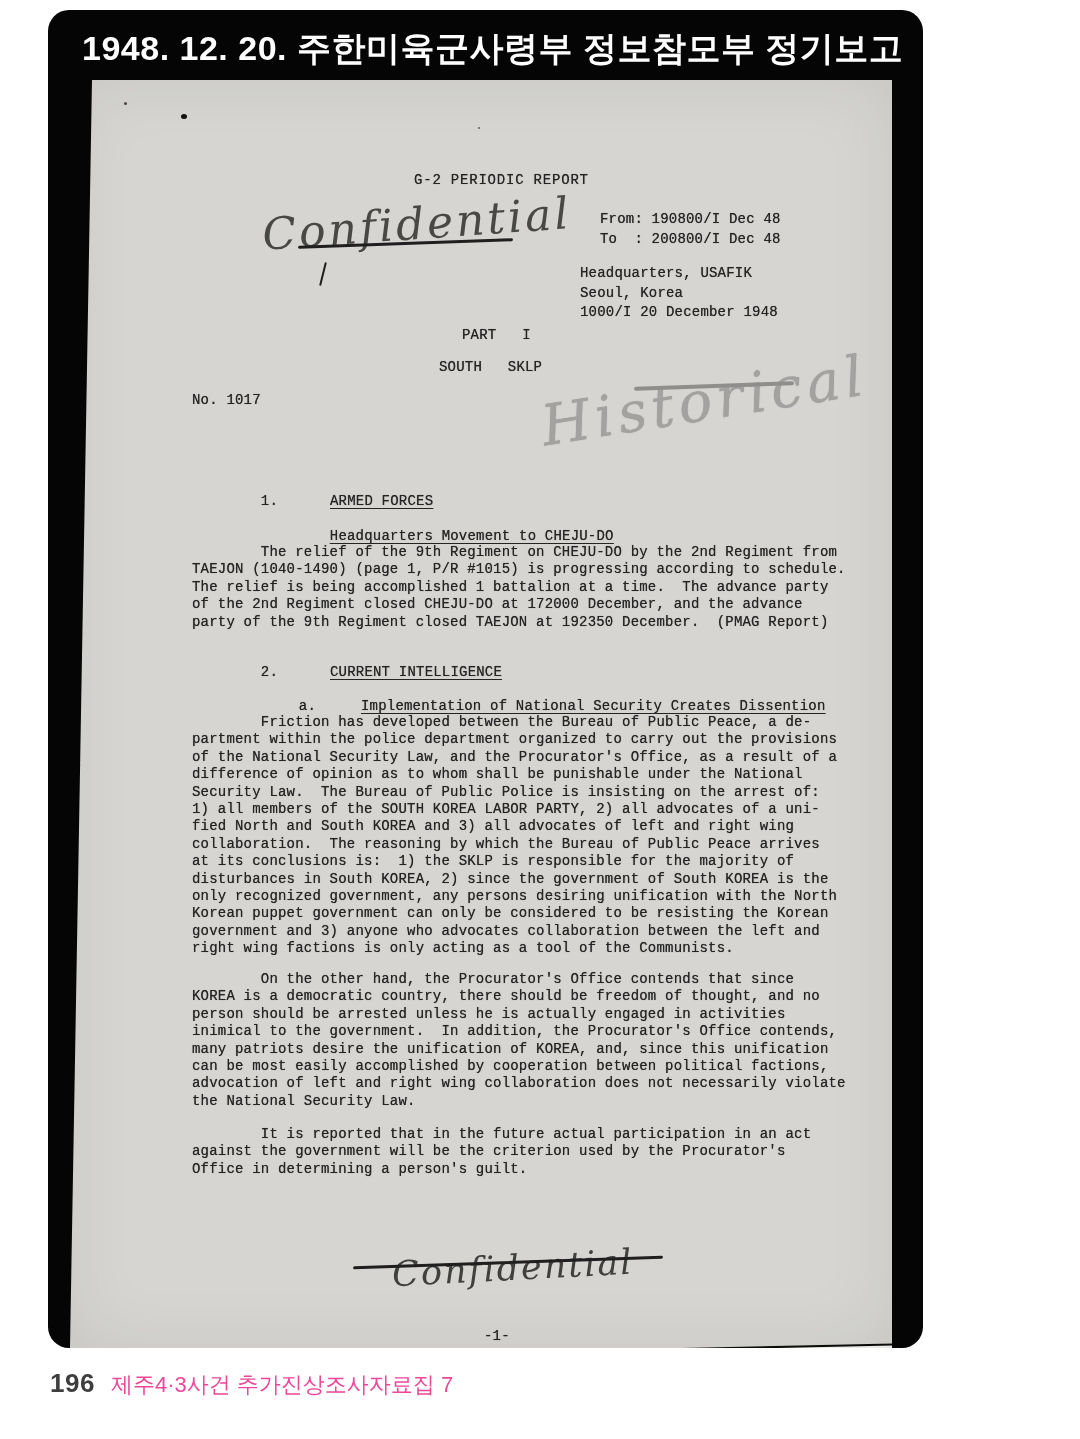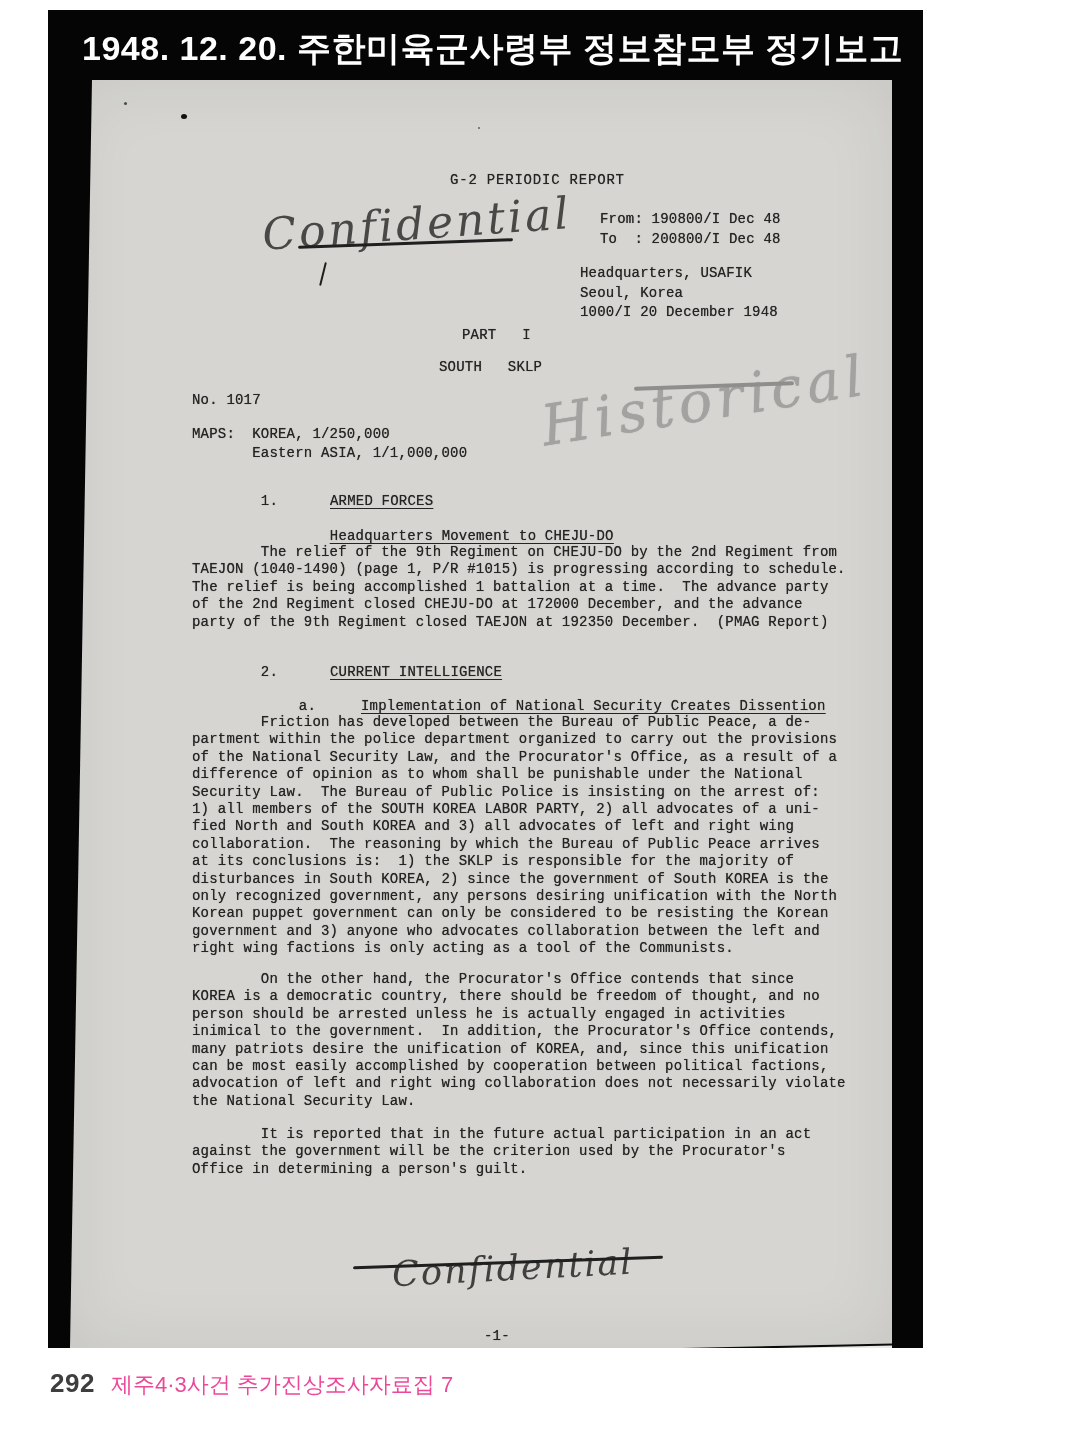--- a/index.html
+++ b/index.html
@@ -1,20 +1,20 @@
 <!DOCTYPE html>
 <html><head>
 <meta charset="utf-8">
 <style>
   html,body{margin:0;padding:0;background:#ffffff;width:1080px;height:1439px;overflow:hidden;
     font-family:"Liberation Sans",sans-serif;}
   .page{position:relative;width:1080px;height:1439px;background:#ffffff;}
 
   
-  .scan{position:absolute;left:48px;top:10px;width:875px;height:1338px;background:#050505;overflow:hidden;}
+  .scan{position:absolute;left:48px;top:10px;width:875px;height:1338px;background:#050505;overflow:hidden;border-radius:21px;}
 
   .scan-title{position:absolute;left:34px;top:16px;color:#ffffff;font-size:34px;font-weight:700;
     letter-spacing:0.5px;white-space:pre;font-family:"Liberation Sans",sans-serif;}
 
   
   .paper{position:absolute;left:22px;top:70px;width:822px;height:1268px;background:#d6d5d2;
     clip-path:polygon(22px 0,100% 0,100% 100%,0 100%);
     box-shadow:inset 0 0 70px rgba(0,0,0,0.07);}
 
   
@@ -54,37 +54,35 @@
 <body>
 
 <div class="page">
 
   <div class="scan">
 
     <div class="scan-title">1948. 12. 20. 주한미육군사령부 정보참모부 정기보고</div>
 
     <div class="paper">
 
-      <div class="tw" style="left:344px;top:92px;letter-spacing:0.8px;margin-left:36px;">G-2 PERIODIC REPORT</div>
+      <div class="tw" style="left:344px;top:92px;letter-spacing:0.8px;">G-2 PERIODIC REPORT</div>
 
       <div class="tw" style="left:510px;top:130px;line-height:19.5px;margin-left:20px;">From: 190800/I Dec 48
 To  : 200800/I Dec 48</div>
 
       <div class="tw" style="left:510px;top:184px;line-height:19.5px;">Headquarters, USAFIK
 Seoul, Korea
 1000/I 20 December 1948</div>
 
       <div class="tw" style="left:392px;top:247px;">PART   I</div>
 
       <div class="tw" style="left:369px;top:279px;">SOUTH   SKLP</div>
 
       <div class="tw" style="left:122px;top:312px;">No. 1017</div>
 
-      <div class="tw" style="left:122px;top:345px;line-height:19px;">MAPS:  KOREA, 1/250,000
-       Eastern ASIA, 1/1,000,000</div>
 
       <div class="tw" style="left:122px;top:396px;">
         <span class="hnum">1.</span><span class="u">ARMED FORCES</span>
       </div>
 
       <div class="tw" style="left:159px;top:431px;">
         <span class="u">Headquarters Movement to CHEJU-DO</span>
       </div>
 
       <div class="tw" style="left:122px;top:464px;">        The relief of the 9th Regiment on CHEJU-DO by the 2nd Regiment from
@@ -147,17 +145,17 @@
         
       </div>
 
       <div class="speck" style="left:111px;top:34px;width:6px;height:5px;"></div>
       <div class="speck" style="left:54px;top:22px;width:3px;height:3px;opacity:.7;"></div>
       <div class="speck" style="left:408px;top:47px;width:2px;height:2px;opacity:.6;"></div>
     </div>
   </div>
 
   <div class="footer">
-    <span class="footer-page">292</span>
+    <span class="footer-page">196</span>
     <span class="footer-caption">제주4·3사건 추가진상조사자료집 7</span>
   </div>
 
 </div>
 
 </body></html>

